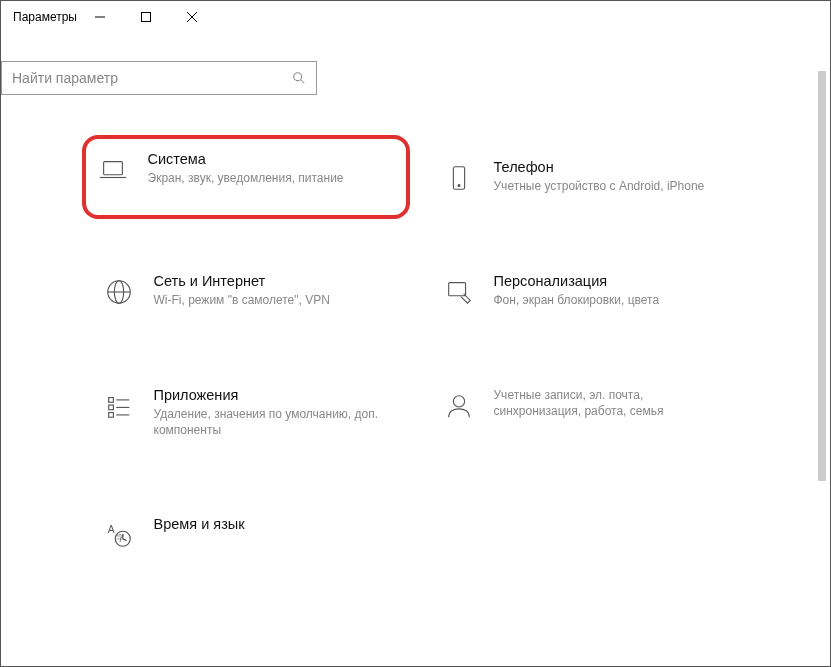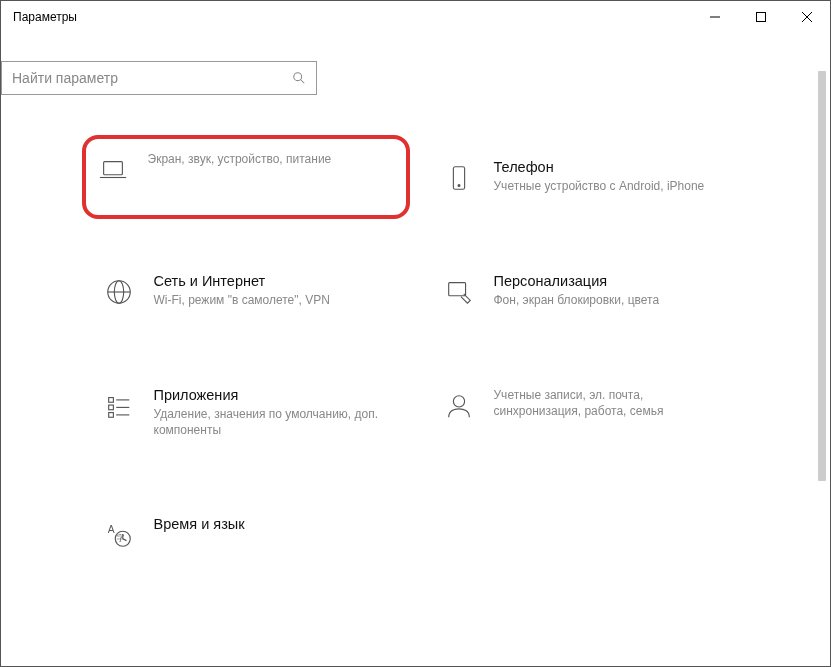--- a/index.html
+++ b/index.html
@@ -16,21 +16,20 @@
     height: 100%;
     border: 1px solid #555;
     display: flex;
     flex-direction: column;
     background: #fff;
   }
   .titlebar {
     height: 32px;
     display: flex;
     align-items: center;
-    justify-content: space-between;
     padding-left: 12px;
     font-size: 12px;
     color: #000;
   }
   .titlebar-buttons { display: flex; height: 100%; }
   .tb-btn {
     width: 46px;
     height: 100%;
     display: flex;
     align-items: center;
@@ -176,21 +175,22 @@
     <div class="grid">
 
       <div class="tile highlight">
         <span class="iconbox">
           <svg viewBox="0 0 32 32">
               <rect x="6" y="7" width="20" height="14" rx="1"></rect>
               <line x1="2" y1="24" x2="30" y2="24"></line>
             </svg>
         </span>
         <div class="tile-text">
-          <div class="tile-desc">Экран, звук, устройство, питание</div>
+          <div class="tile-title">Система</div>
+          <div class="tile-desc">Экран, звук, уведомления, питание</div>
         </div>
       </div>
 
 
       <div class="tile">
         <span class="iconbox">
           <svg viewBox="0 0 32 32">
               <rect x="10" y="4" width="12" height="24" rx="2"></rect>
               <circle cx="16" cy="24" r="1" fill="#555"></circle>
             </svg>

